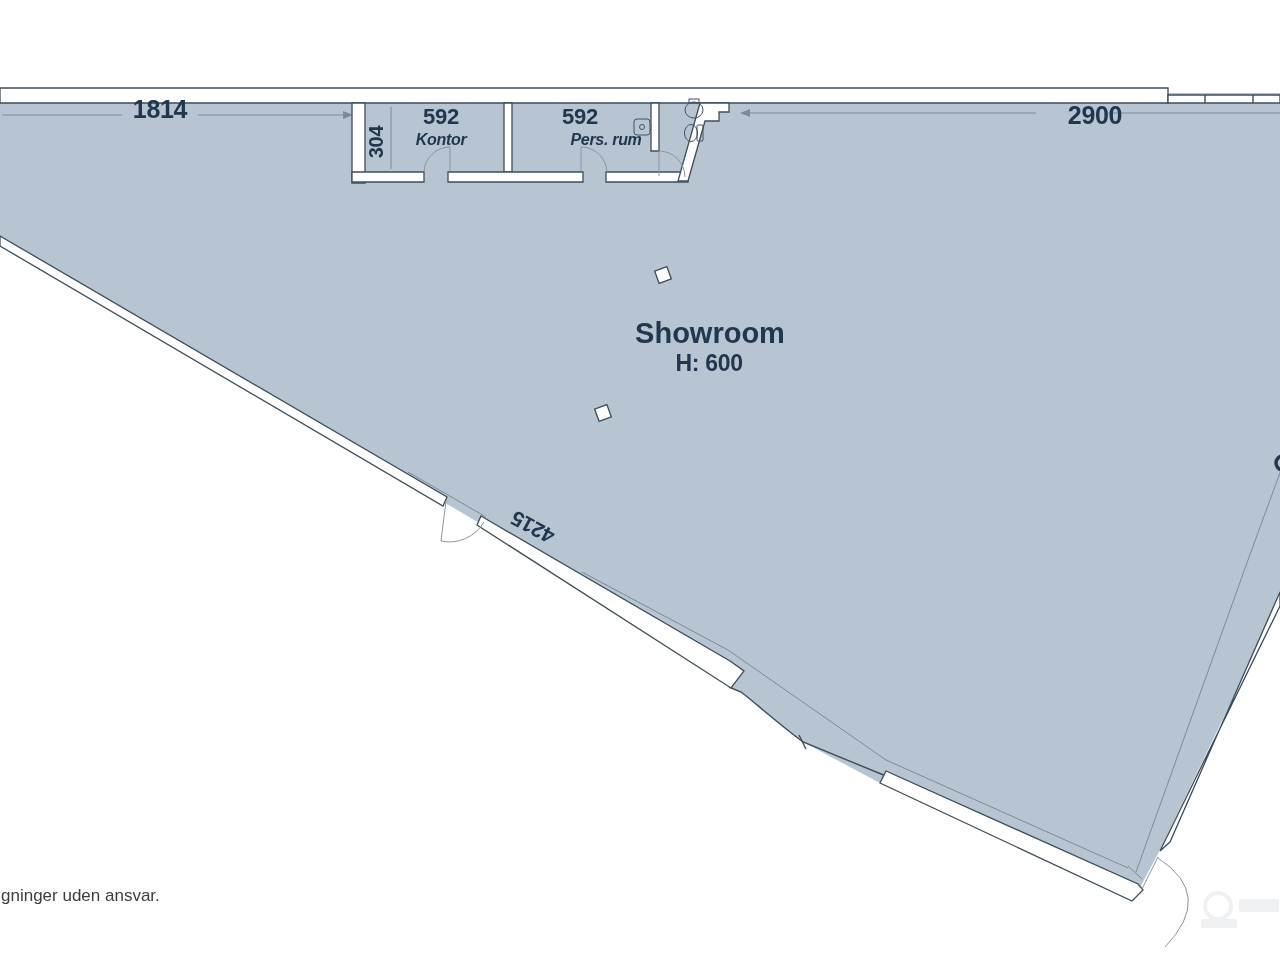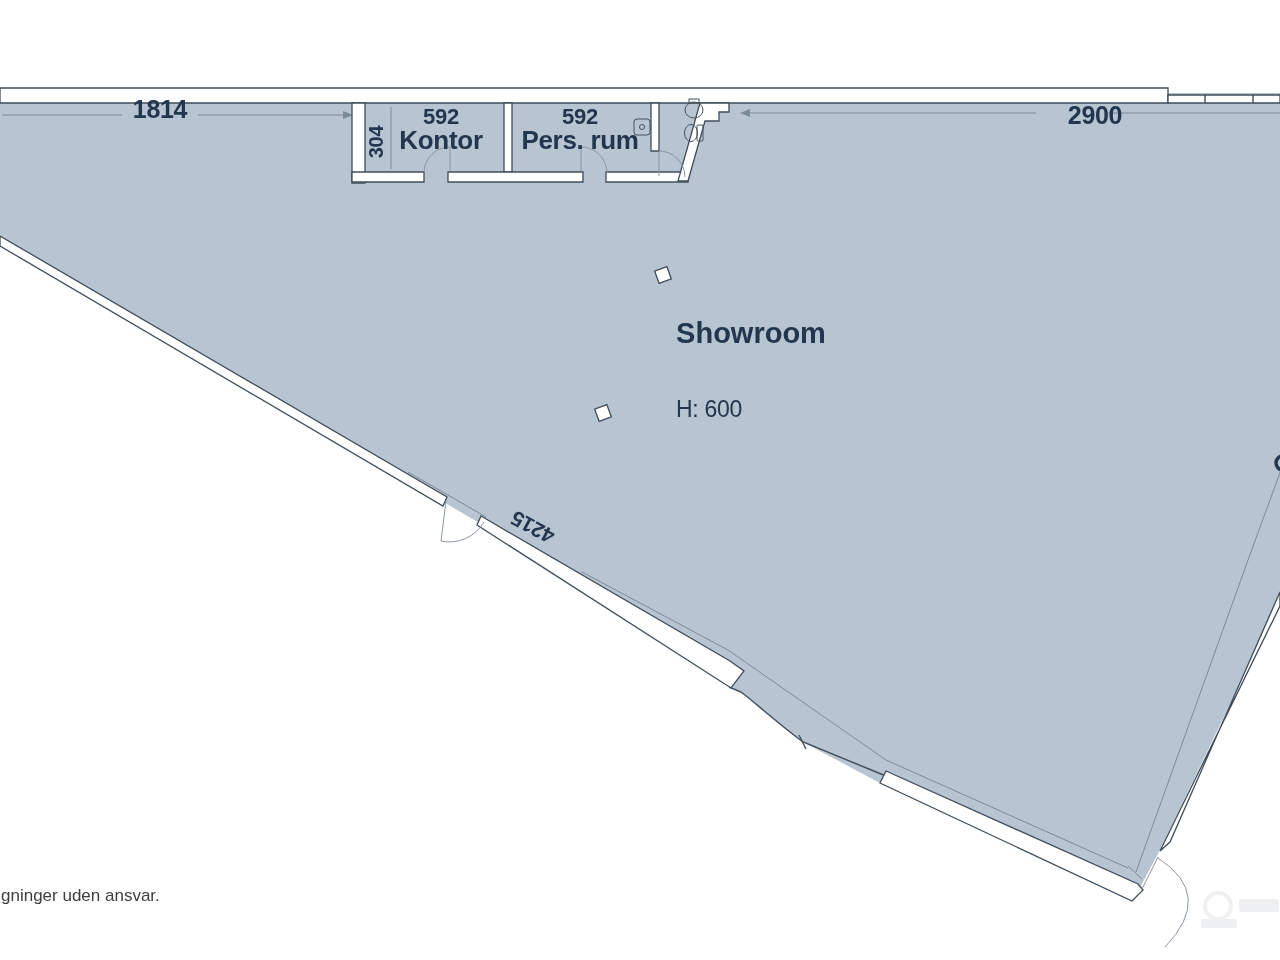--- a/index.html
+++ b/index.html
@@ -19,25 +19,25 @@
   .dim{stroke:var(--dim);stroke-width:1;fill:none;}
   .dimarrow{fill:var(--dim);stroke:none;}
   .pillar{fill:var(--wall-fill);stroke:var(--wall-line);stroke-width:1.3;}
   .wmstroke{fill:none;stroke:var(--wm);stroke-width:4;}
   .wmfill{fill:var(--wm);}
   .glyphcut{fill:none;stroke:var(--label);stroke-width:3.4;}
   .lbl{position:absolute;color:var(--label);font-weight:bold;white-space:nowrap;
        transform:translate(-50%,-50%);letter-spacing:-0.3px;}
   .dimtext{font-size:25px;}
   .roomnum{font-size:22px;text-align:center;}
-  .roomname{font-size:26px;}
+  .roomname{font-size:16px;font-style:italic;}
   .rot270{transform:translate(-50%,-50%) rotate(-90deg);font-size:20px;}
   .rot208{transform:translate(-50%,-50%) rotate(208deg);font-size:21px;}
   .title{font-size:29px;letter-spacing:0;}
-  .subtitle{font-size:23px;font-weight:400;margin-top:46px;}
+  .subtitle{font-size:23px;font-weight:700;}
   .disclaimer{position:absolute;left:1px;top:886px;color:var(--disclaimer);
        font-size:17px;font-weight:normal;text-align:right;}
 </style>
 </head>
 <body>
 
 <svg id="plan" width="1280" height="960" viewBox="0 0 1280 960">
 
   <path class="floor" d="M 0,88 L 1168,88 L 1168,93 L 1280,93 L 1280,600 L 1160,850 L 1135,897
        L 880,783 L 803,742 C 775,721 752,700 741,692 L 729,687 L 742,672
@@ -125,18 +125,18 @@
 <div class="lbl dimtext" style="left:1072px;top:115px;margin-left:23px;">2900</div>
 
 <div class="lbl rot270" style="left:376px;top:142px;">304</div>
 
 <div class="lbl rot208" style="left:533px;top:527px;">4215</div>
 
 <div class="lbl roomnum" style="left:441px;top:117px;">592</div>
 <div class="lbl roomname" style="left:441px;top:140px;">Kontor</div>
 
 <div class="lbl roomnum" style="left:580px;top:117px;">592</div>
-<div class="lbl roomname" style="left:580px;top:140px;">Pers. rum</div>
+<div class="lbl roomname" style="left:606px;top:140px;">Pers. rum</div>
 
-<div class="lbl title" style="left:710px;top:333px;margin-left:41px;">Showroom</div>
+<div class="lbl title" style="left:710px;top:333px;">Showroom</div>
 <div class="lbl subtitle" style="left:709px;top:363px;">H: 600</div>
 
 <div class="disclaimer">gninger uden ansvar.</div>
 
 </body></html>

